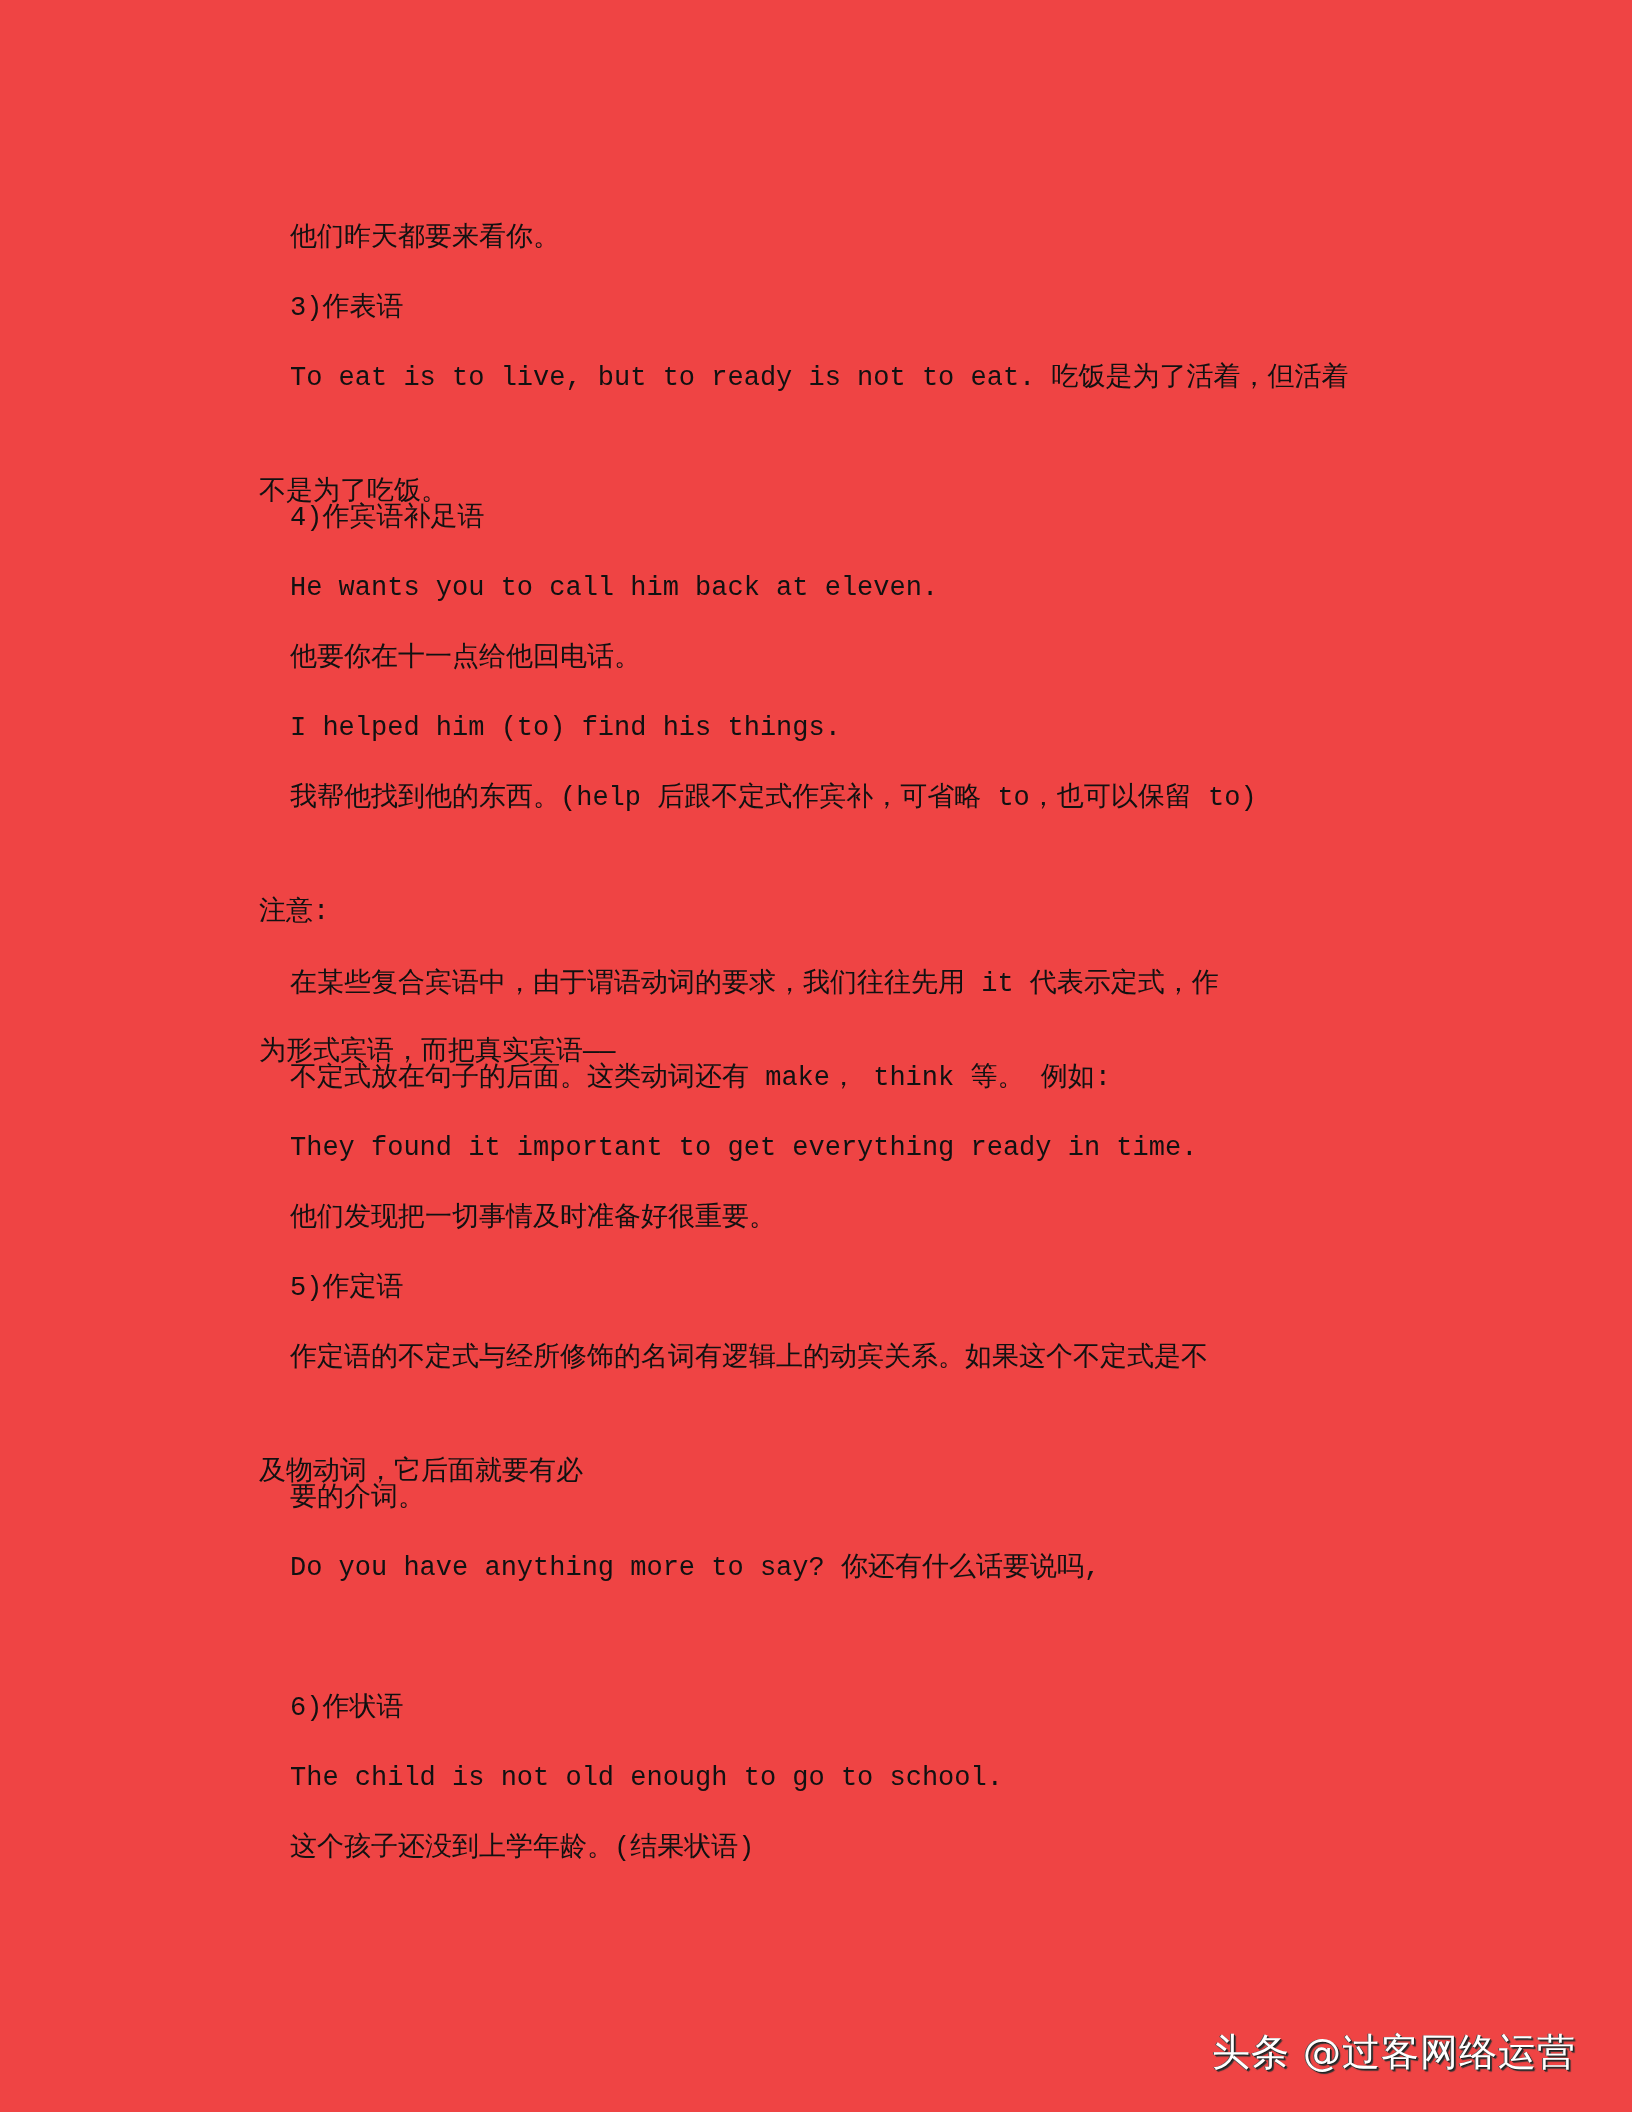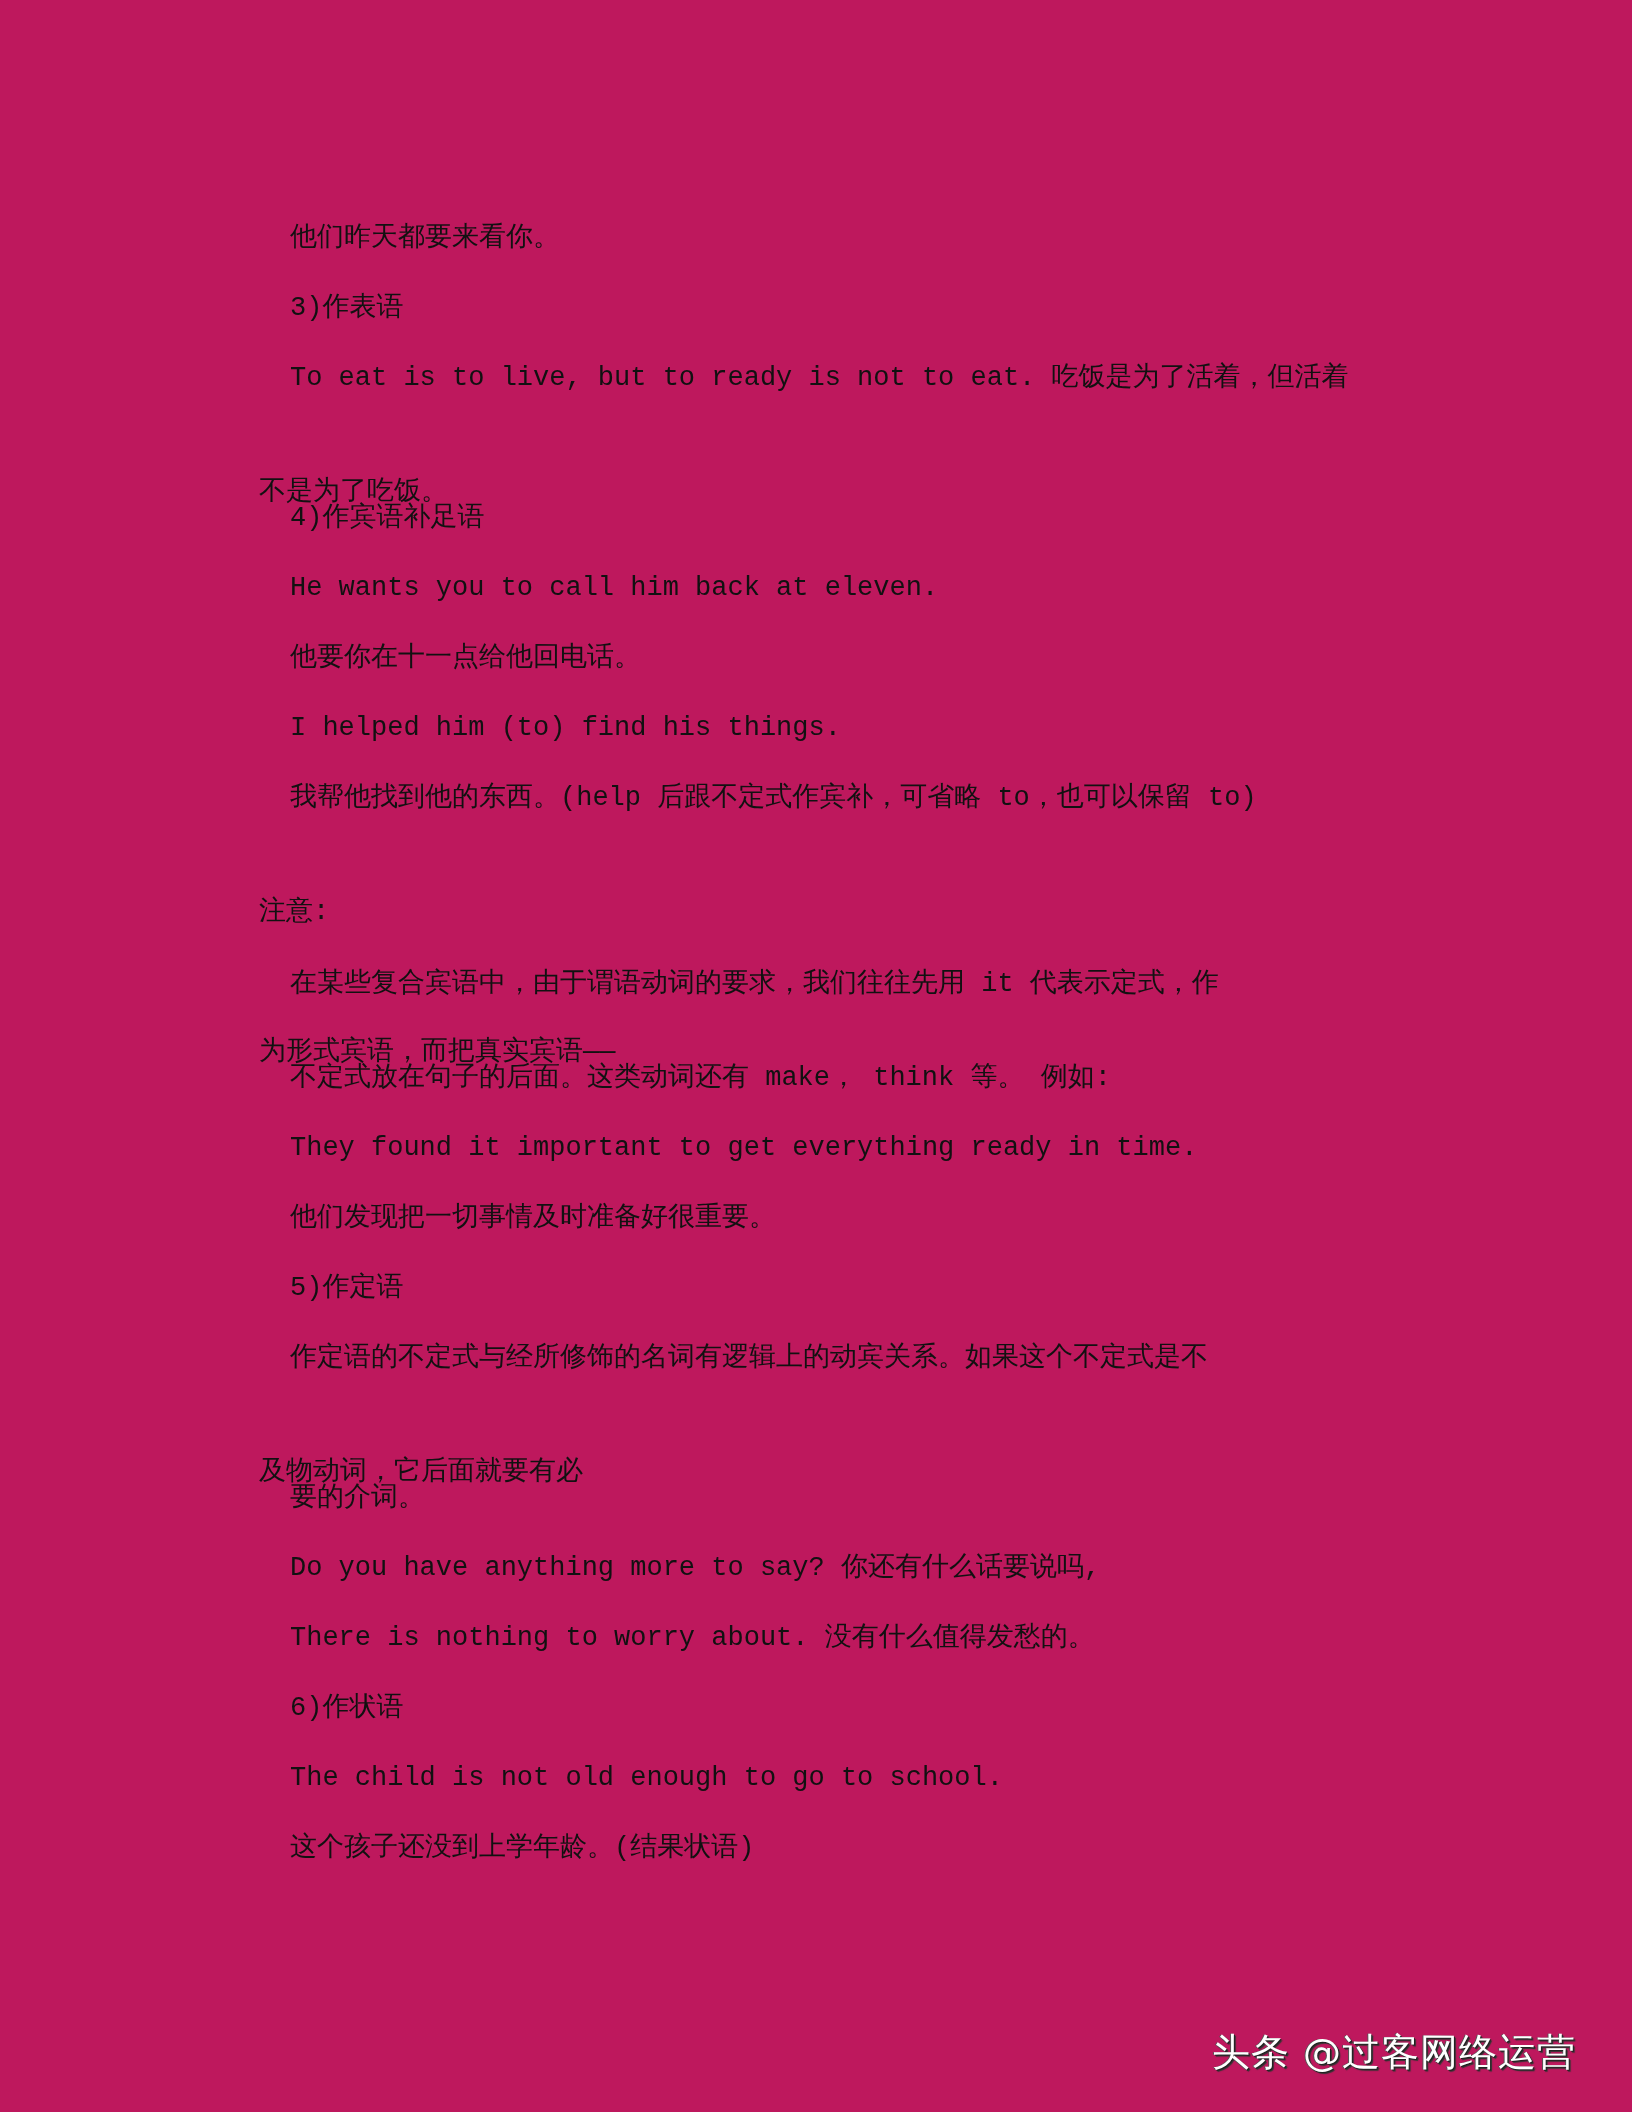--- a/index.html
+++ b/index.html
@@ -1,17 +1,17 @@
 <!DOCTYPE html>
 <html><head>
 <meta charset="utf-8">
 <style>
   html, body { margin: 0; padding: 0; background: #ffffff; }
   body { width: 1632px; height: 2112px; position: relative; overflow: hidden; }
-  .page { position: absolute; left: 0; top: 0; width: 1632px; height: 2112px; background: #be185d; }
+  .page { position: absolute; left: 0; top: 0; width: 1632px; height: 2112px; background: #ef4444; }
   .line {
     position: absolute;
     white-space: nowrap;
     color: #111111;
     font-family: "Liberation Mono", "DejaVu Sans Mono", monospace;
     font-size: 27px;
     line-height: 40px;
     height: 40px;
   }
   .indent { left: 290px; }
@@ -46,19 +46,18 @@
   <div class="line indent" style="top:964px">在某些复合宾语中，由于谓语动词的要求，我们往往先用 it 代表示定式，作</div>
   <div class="line noindent" style="top:988px">为形式宾语，而把真实宾语——</div>
   <div class="line indent" style="top:1058px">不定式放在句子的后面。这类动词还有 make， think 等。 例如:</div>
   <div class="line indent" style="top:1128px">They found it important to get everything ready in time.</div>
   <div class="line indent" style="top:1198px">他们发现把一切事情及时准备好很重要。</div>
   <div class="line indent" style="top:1268px">5)作定语</div>
   <div class="line indent" style="top:1338px">作定语的不定式与经所修饰的名词有逻辑上的动宾关系。如果这个不定式是不</div>
   <div class="line noindent" style="top:1408px">及物动词，它后面就要有必</div>
   <div class="line indent" style="top:1478px">要的介词。</div>
   <div class="line indent" style="top:1548px">Do you have anything more to say? 你还有什么话要说吗,</div>
-  <div class="line indent" style="top:1618px">There is nothing to worry about. 没有什么值得发愁的。</div>
   <div class="line indent" style="top:1688px">6)作状语</div>
   <div class="line indent" style="top:1758px">The child is not old enough to go to school.</div>
   <div class="line indent" style="top:1828px">这个孩子还没到上学年龄。(结果状语)</div>
 
   <div class="watermark">头条 @过客网络运营</div>
 </div>
 
 </body></html>

